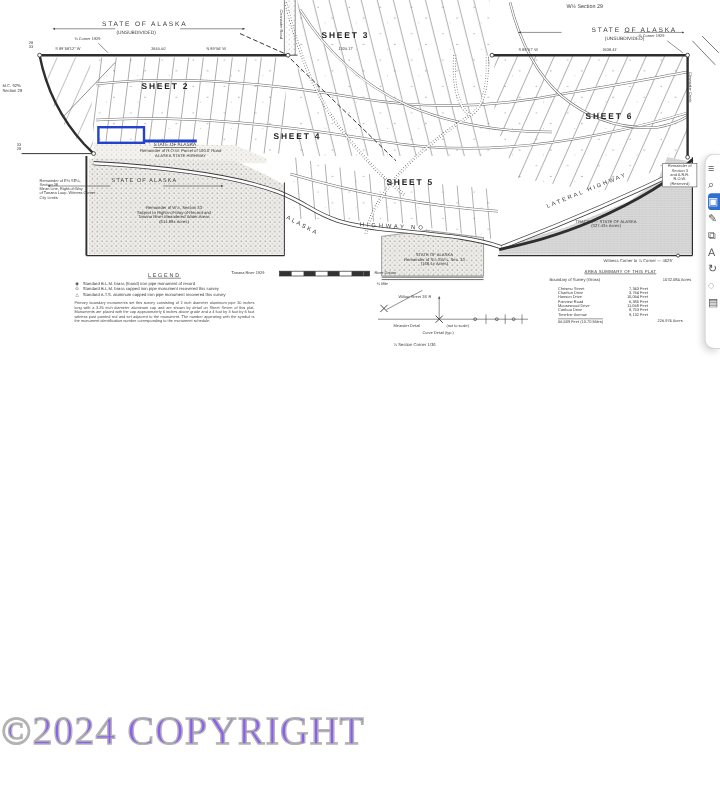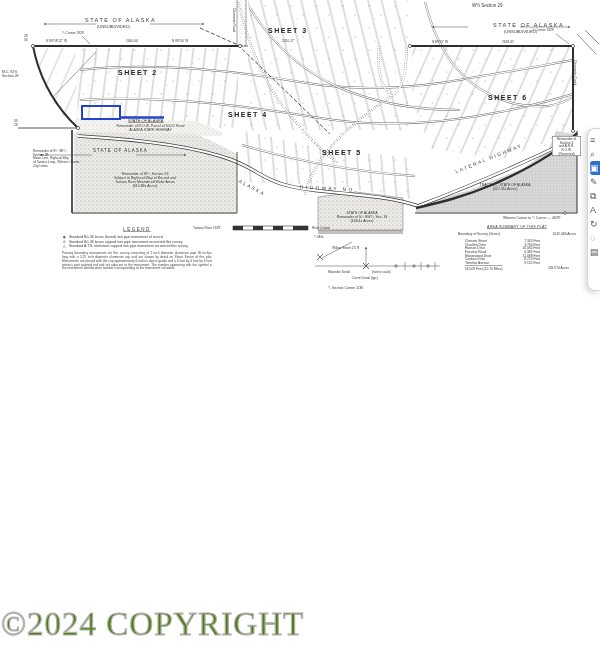--- a/index.html
+++ b/index.html
@@ -25,22 +25,22 @@
   .sum-gross{display:flex;justify-content:space-between;font-size:6.8px;margin-top:7px;}
   .sum-rows{margin:7px 0 0 14px;width:150px;}
   .sum-row{display:flex;justify-content:space-between;font-size:6.6px;line-height:7.2px;}
   .sum-total{display:flex;justify-content:space-between;width:208px;margin:3px 0 0 14px;font-size:6.6px;}
   .sum-total .tfeet{border-top:.7px solid #555;padding-top:1px;}
   .panel{position:absolute;left:587px;top:128px;width:13px;height:163px;background:#ffffff;
          border:1px solid #d4d4d4;border-right:0;border-radius:8px 0 0 8px;
          box-shadow:-2px 2px 6px rgba(0,0,0,.16);box-sizing:border-box;padding:4px 0 0 2px;}
   .panel-item{height:14px;line-height:14px;font-size:9px;color:#555;overflow:hidden;cursor:pointer;}
   .panel-item.sel{background:#2f6fd0;color:#fff;border-radius:3px 0 0 3px;}
-  .watermark{position:absolute;left:1px;top:606px;font-family:"Liberation Serif",serif;
-             font-size:33px;letter-spacing:1px;color:#4d7c0f;-webkit-text-stroke:1.2px #b3b3b1;}
+  .watermark{position:absolute;left:1px;top:592px;font-family:"Liberation Serif",serif;
+             font-size:33px;letter-spacing:1px;color:#8b5cf6;-webkit-text-stroke:1.2px #b3b3b1;}
 </style>
 </head>
 <body>
 
 <div class="stage">
 
   <div class="map">
     <svg width="600" height="300" viewBox="0 0 600 300">
       <defs>
         <marker id="ah" markerWidth="5" markerHeight="5" refX="4" refY="2" orient="auto">

